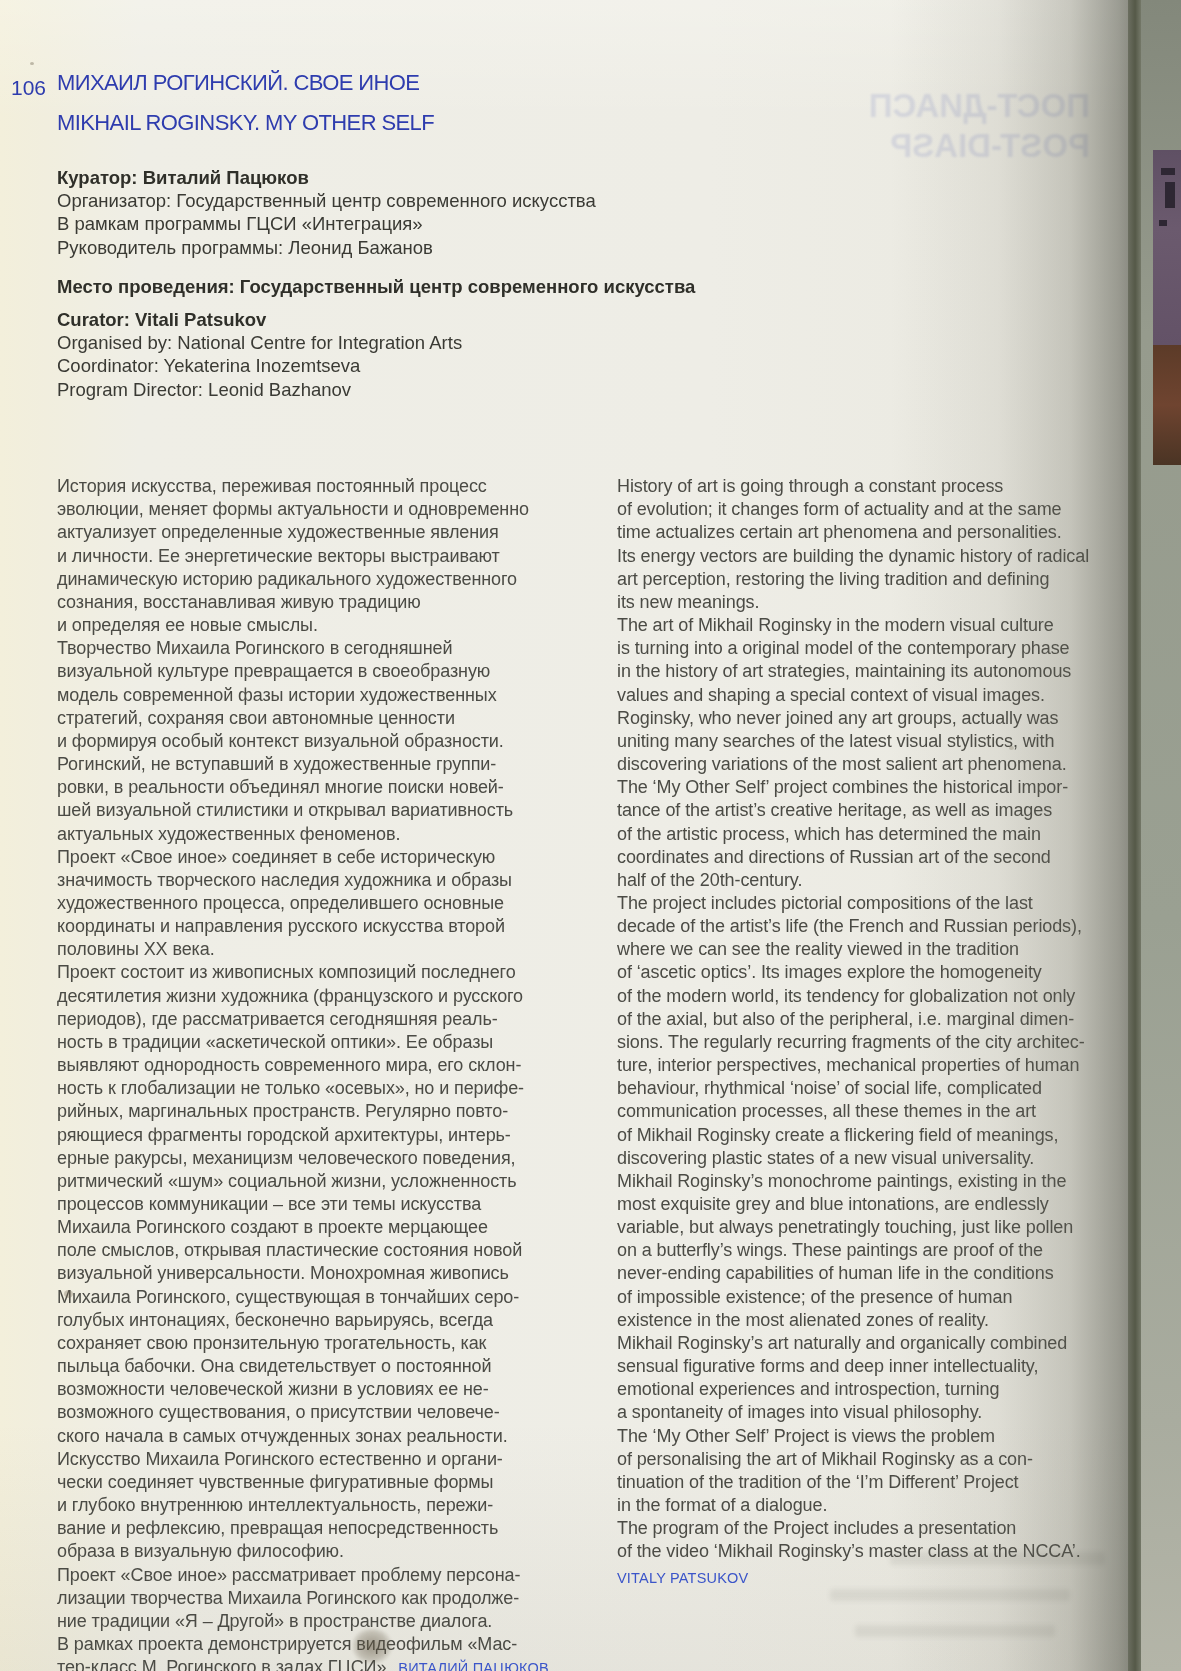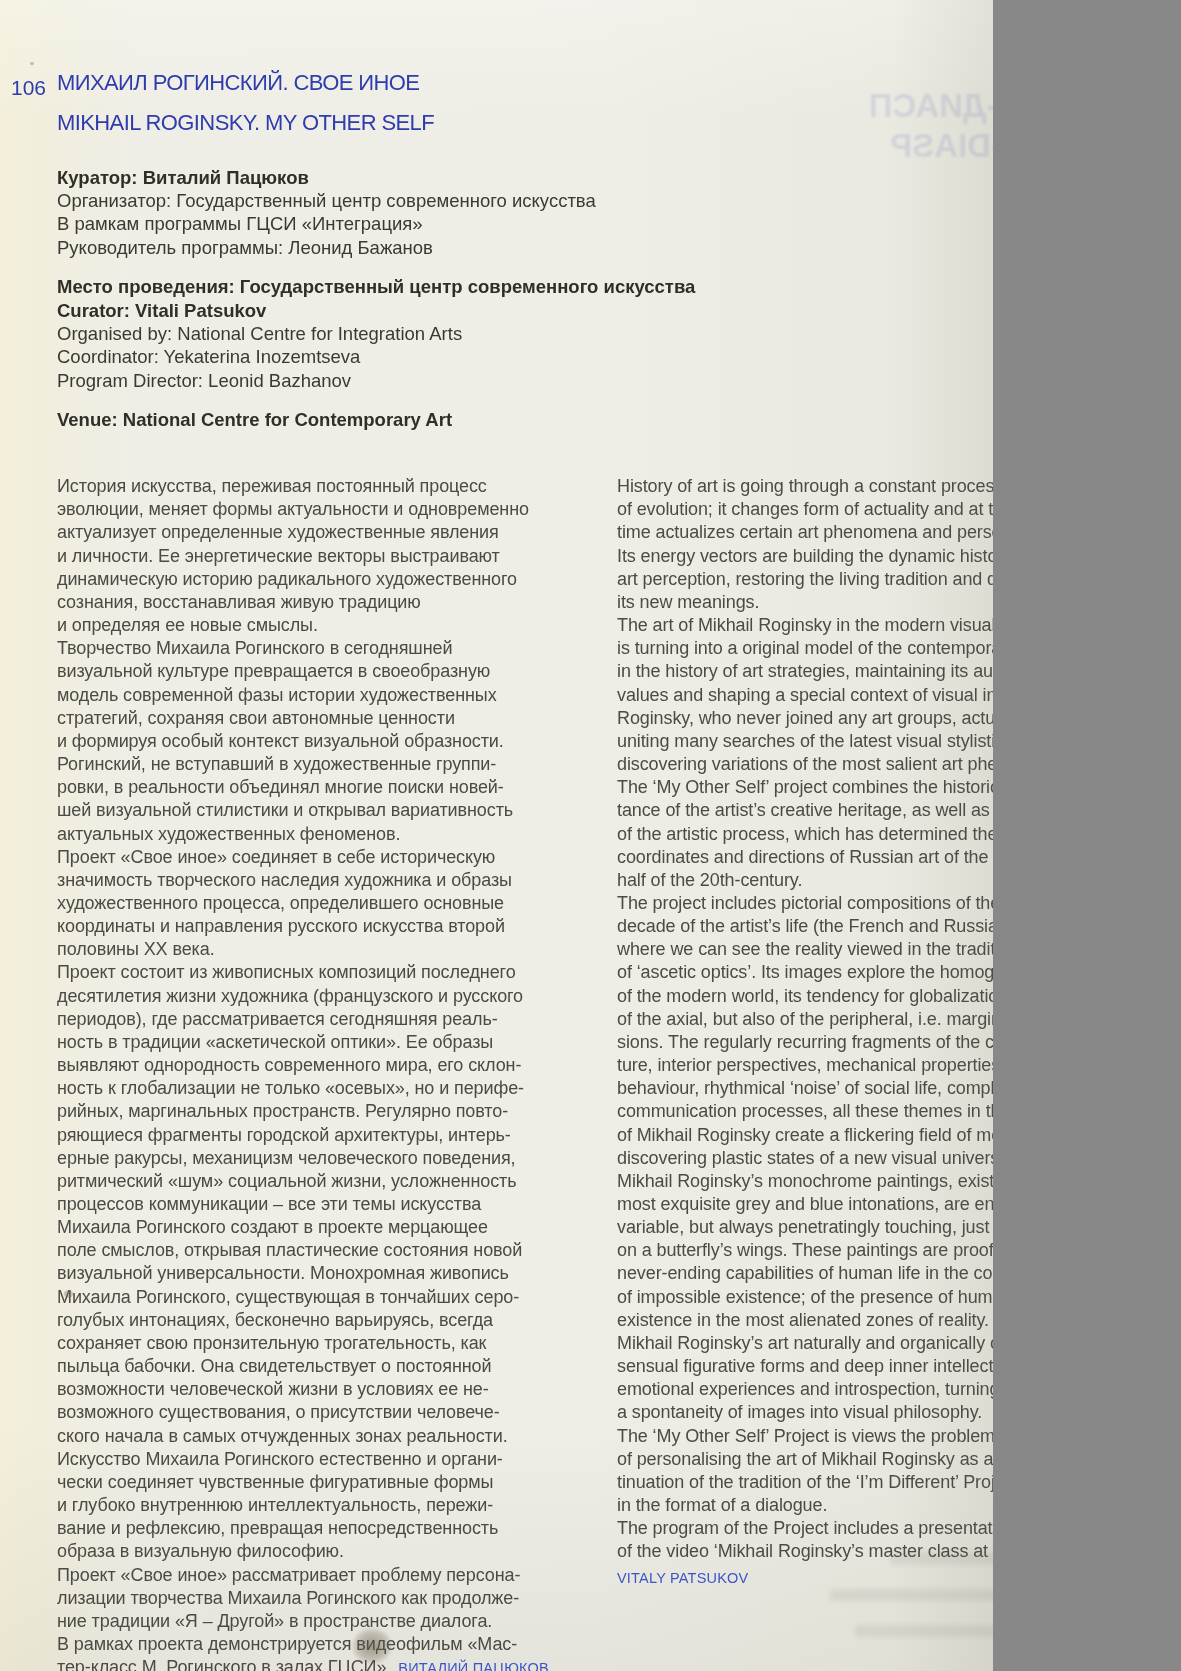--- a/index.html
+++ b/index.html
@@ -1,18 +1,18 @@
 <!DOCTYPE html>
 <html><head>
 <meta charset="utf-8">
 <style>
   html,body{margin:0;padding:0;background:#888;}
   .scan{
     position:relative;
-    width:993px;height:1671px;
+    width:1181px;height:1671px;
     overflow:hidden;
     font-family:"Liberation Sans", sans-serif;
     background:
       linear-gradient(180deg, rgba(255,255,250,.25) 0%, rgba(0,0,0,0) 120px, rgba(0,0,0,0) 85%, rgba(120,115,95,.08) 100%),
       linear-gradient(90deg, #f3efdb 0px, #f1eede 45px, #efeee6 140px, #eeede6 60%, #e9e8df 100%);
   }
   .page-number{
     position:absolute;left:11px;top:76px;
     font-size:21px;color:#2e3cae;letter-spacing:0;
   }
@@ -20,21 +20,21 @@
     position:absolute;left:57px;top:63px;
     font-size:22px;line-height:40px;letter-spacing:-0.6px;
     color:#2e3cae;font-weight:400;white-space:nowrap;
   }
   .credits{
     position:absolute;left:57px;
     font-size:18.5px;line-height:23.2px;color:#3a3a34;
     white-space:nowrap;
   }
   .credits-ru{top:150px;}
-  .credits-en{top:283px;}
+  .credits-en{top:292px;}
   .credits .bold{font-weight:bold;color:#2f2f29;margin-top:16px;}
   .col{
     position:absolute;top:452px;
     font-size:18px;line-height:23.15px;letter-spacing:-0.1px;
     color:#4b4b45;white-space:pre-line;
   }
   .col-ru{left:57px;width:545px;}
   .col-en{left:617px;width:550px;}
   .lastline{white-space:nowrap;}
   .byline{
@@ -126,21 +126,20 @@
       <div>В рамкам программы ГЦСИ «Интеграция»</div>
       <div>Руководитель программы: Леонид Бажанов</div>
       <div class="bold">Место проведения: Государственный центр современного искусства</div>
     </div>
 
     <div class="credits credits-en">
       <div class="bold">Curator: Vitali Patsukov</div>
       <div>Organised by: National Centre for Integration Arts</div>
       <div>Coordinator: Yekaterina Inozemtseva</div>
       <div>Program Director: Leonid Bazhanov</div>
-      <div class="bold">Venue: National Centre for Contemporary Art</div>
     </div>
 
     <div class="col col-ru">
       <span>История искусства, переживая постоянный процесс
 эволюции, меняет формы актуальности и одновременно
 актуализует определенные художественные явления
 и личности. Ее энергетические векторы выстраивают
 динамическую историю радикального художественного
 сознания, восстанавливая живую традицию
 и определяя ее новые смыслы.

